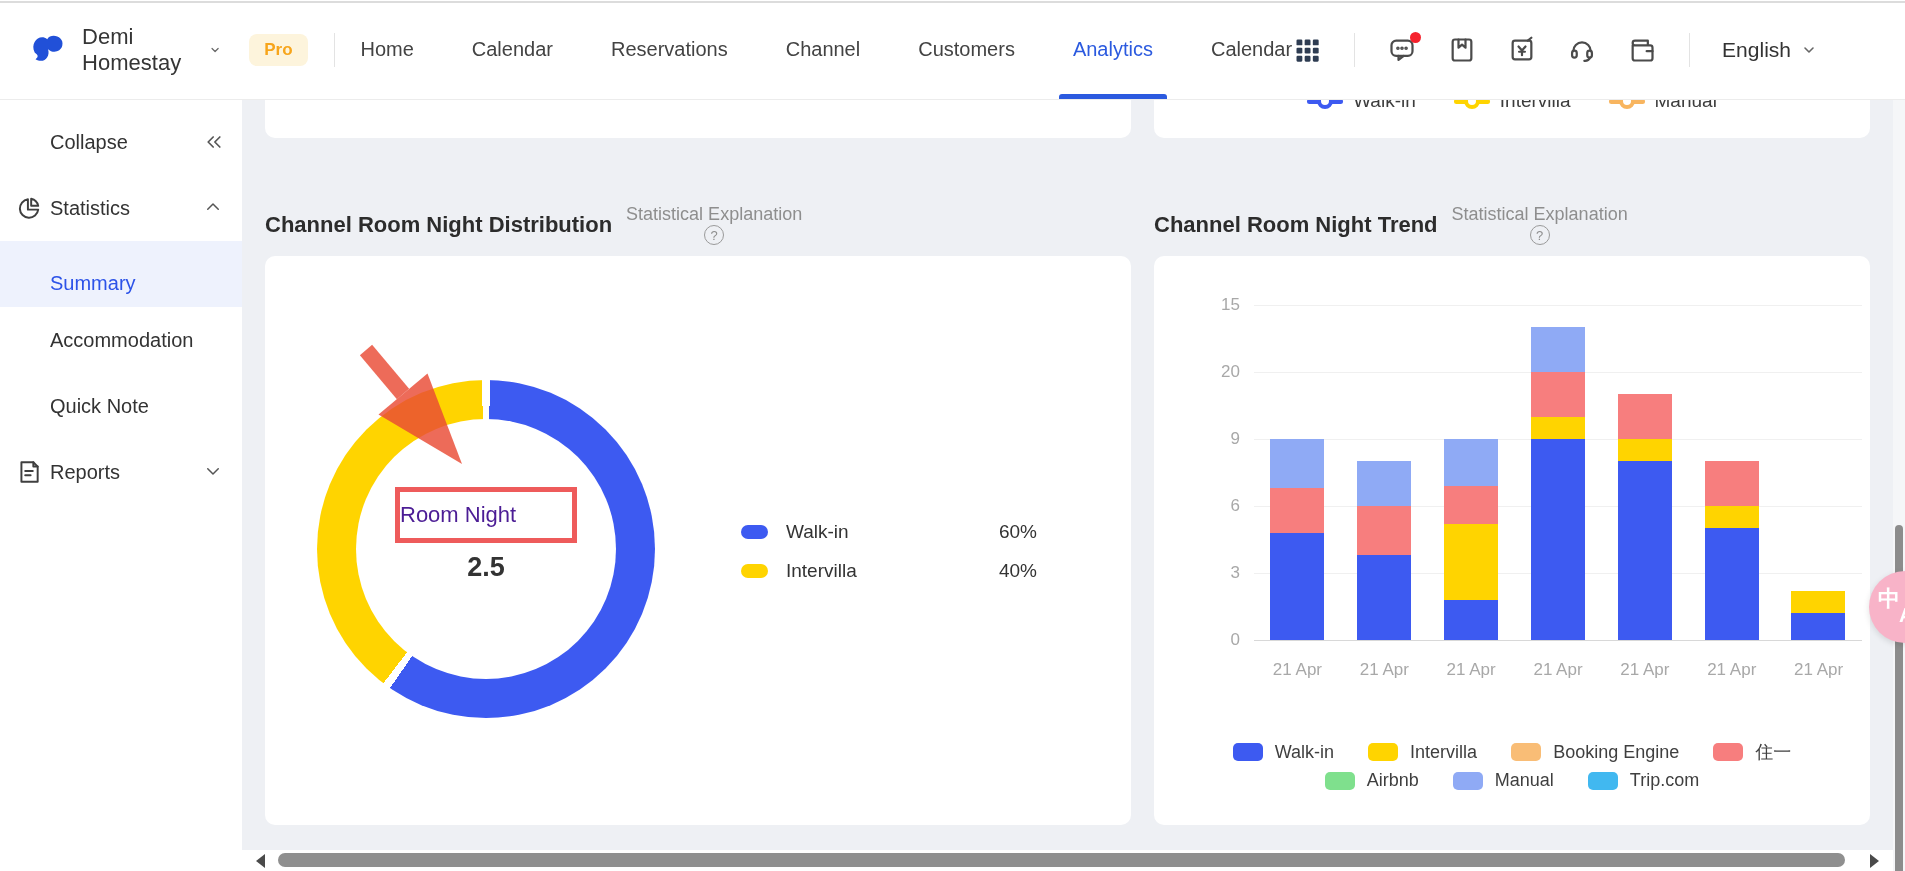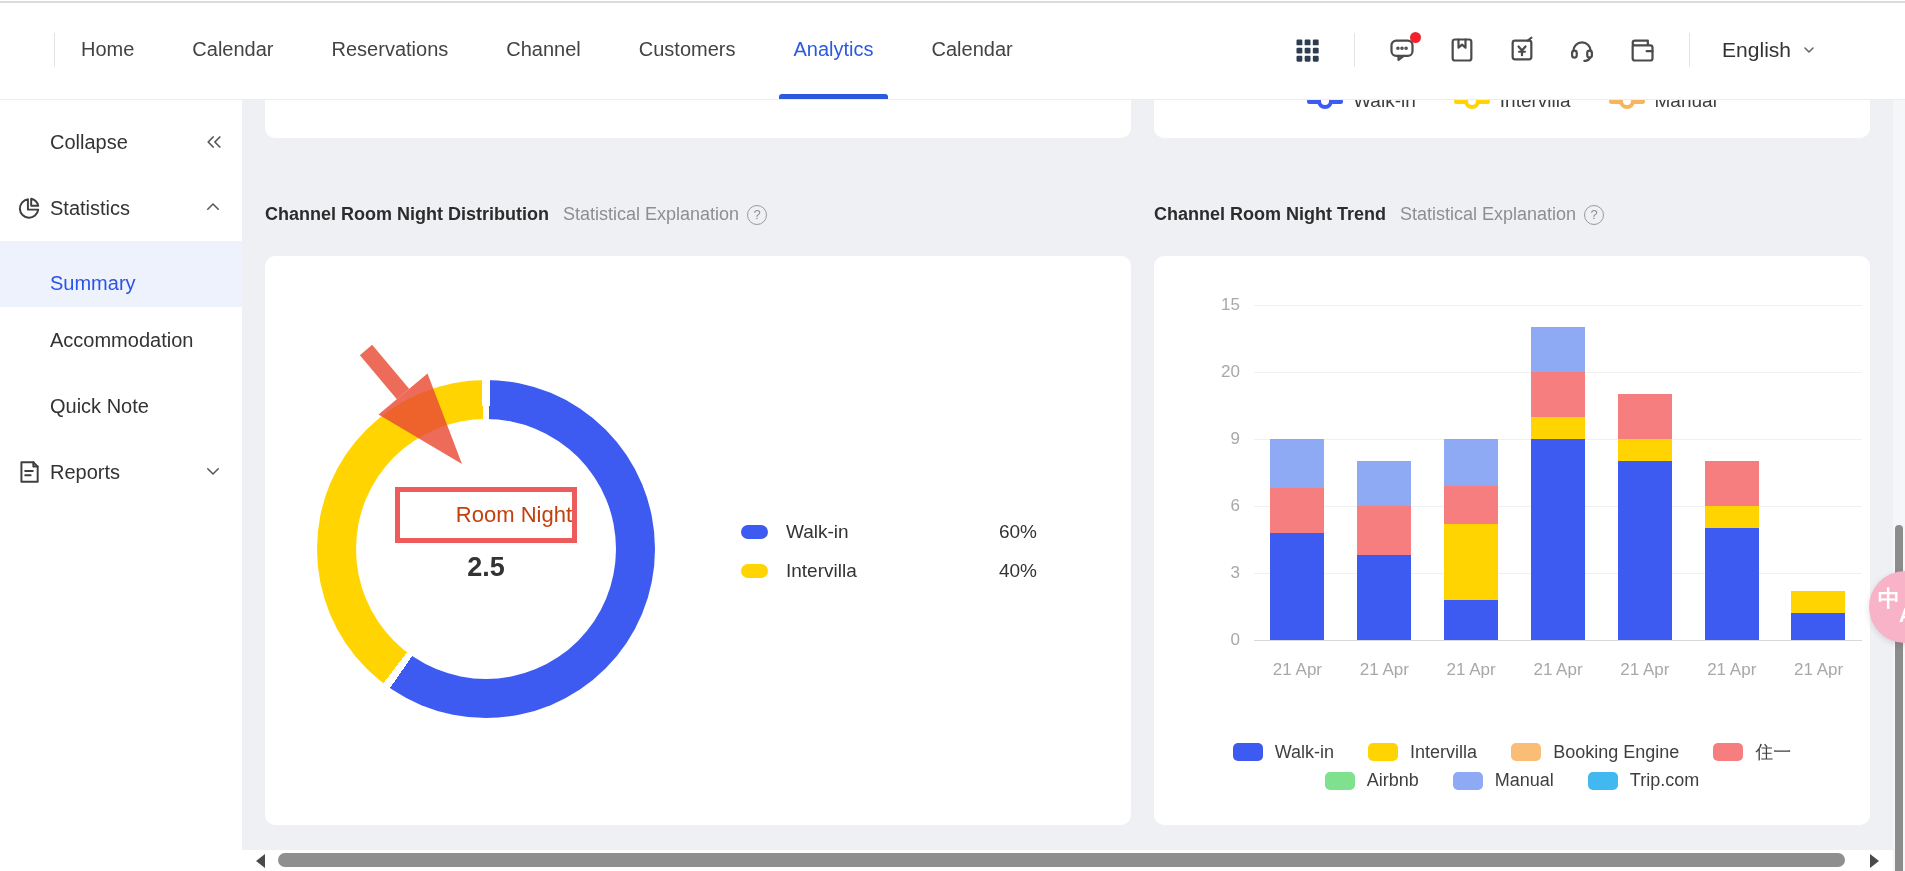--- a/index.html
+++ b/index.html
@@ -43,32 +43,32 @@
   .partial-card { height:38px; border-radius:0 0 10px 10px; top:0; overflow:hidden; }
   .pc-left { left:23px; width:866px; }
   .pc-right { left:912px; width:716px; }
   .line-legend { display:flex; justify-content:center; gap:38px; margin-top:-10px; }
   .line-legend .item { display:flex; align-items:center; gap:10px; font-size:19px; color:#3d3d3d; }
   .lmark { position:relative; width:36px; height:16px; }
   .lmark .bar { position:absolute; top:6px; left:0; width:36px; height:5px; border-radius:3px; }
   .lmark .ring { position:absolute; top:0; left:10px; width:16px; height:16px; border-radius:50%; background:#fff; border:4px solid; }
 
   .section-title { position:absolute; top:104px; display:flex; align-items:center; gap:14px; }
-  .section-title h2 { font-size:18px; color:#2c2c2c; font-weight:bold; }
-  .explain { font-size:18px; color:#8e8e8e; display:flex; align-items:center; gap:8px; }
+  .section-title h2 { font-size:22px; color:#2c2c2c; font-weight:bold; }
+  .explain { font-size:18px; color:#8e8e8e; display:flex; align-items:center; gap:0;flex-direction:column; }
   .qmark { width:20px; height:20px; border:1.6px solid #9a9a9a; border-radius:50%; color:#8e8e8e; font-size:13px; display:flex; align-items:center; justify-content:center; cursor:pointer; }
 
   .dist-card { left:23px; top:156px; width:866px; height:569px; }
   .trend-card { left:912px; top:156px; width:716px; height:569px; }
 
   
   .donut { position:absolute; left:52px; top:124px; width:338px; height:338px; border-radius:50%; }
   .donut::after { content:''; position:absolute; inset:39px; background:#fff; border-radius:50%; }
   .annot-svg { position:absolute; left:0; top:0; width:420px; height:320px; z-index:3; pointer-events:none; }
-  .center-box { position:absolute; left:130px; top:231px; width:182px; height:56px; border:5px solid #ee5b5b; display:flex; align-items:center; justify-content:flex-end; font-size:22px; color:#c2410c; z-index:4; background:transparent; }
+  .center-box { position:absolute; left:130px; top:231px; width:182px; height:56px; border:5px solid #ee5b5b; display:flex; align-items:center; justify-content:flex-start; font-size:22px; color:#4c1d95; z-index:4; background:transparent; }
   .center-val { position:absolute; left:130px; top:296px; width:182px; text-align:center; font-size:27px; font-weight:bold; color:#333; z-index:4; }
   .pie-legend { position:absolute; left:476px; top:263px; width:296px; display:flex; flex-direction:column; gap:13px; }
   .pie-legend .row { display:flex; align-items:center; height:26px; font-size:19px; color:#333; }
   .pie-legend .pill { width:27px; height:14px; border-radius:7px; margin-right:18px; }
   .pie-legend .pct { margin-left:auto; }
 
   
   .plot { position:absolute; left:100px; top:49px; width:608px; height:335px; }
   .gridline { position:absolute; left:0; width:100%; height:1px; background:#f0f0f0; }
   .gridline.zero { background:#d8d8d8; }
@@ -96,20 +96,32 @@
   .translate-fab { position:absolute; left:1869px; top:571px; width:72px; height:72px; border-radius:50%; background:#f8b3c8; color:#fff; z-index:40; cursor:pointer; box-shadow:0 2px 6px rgba(0,0,0,.12); }
   .translate-fab .zh { position:absolute; left:9px; top:13px; font-size:22px; font-weight:bold; }
   .translate-fab .en { position:absolute; left:30px; top:33px; font-size:20px; font-weight:bold; }
 </style>
 </head>
 <body>
 
 <div class="topline"></div>
 
 <div class="nav">
+  <div class="brand-group">
+    <svg class="logo" viewBox="0 0 48 48">
+      <path d="M8 27 C2 15 14 4 23 11 C28 3 44 8 41 19 C39 27 29 28 24 23 C27 32 19 41 9 35 C13 32 12 30 8 27 Z" fill="#2150d8"></path>
+    </svg>
+    <div class="brand">
+      <span>Demi Homestay</span>
+      <svg width="16" height="16" viewBox="0 0 24 24">
+          <polyline points="6,9 12,15 18,9" fill="none" stroke="#666" stroke-width="2.4" stroke-linecap="round" stroke-linejoin="round"></polyline>
+        </svg>
+    </div>
+    <span class="badge">Pro</span>
+  </div>
   <div class="vdiv"></div>
   <div class="nav-items">
       <div class="nav-item">Home</div>
       <div class="nav-item">Calendar</div>
       <div class="nav-item">Reservations</div>
       <div class="nav-item">Channel</div>
       <div class="nav-item">Customers</div>
       <div class="nav-item active">Analytics</div>
       <div class="nav-item">Calendar</div>
     </div>

